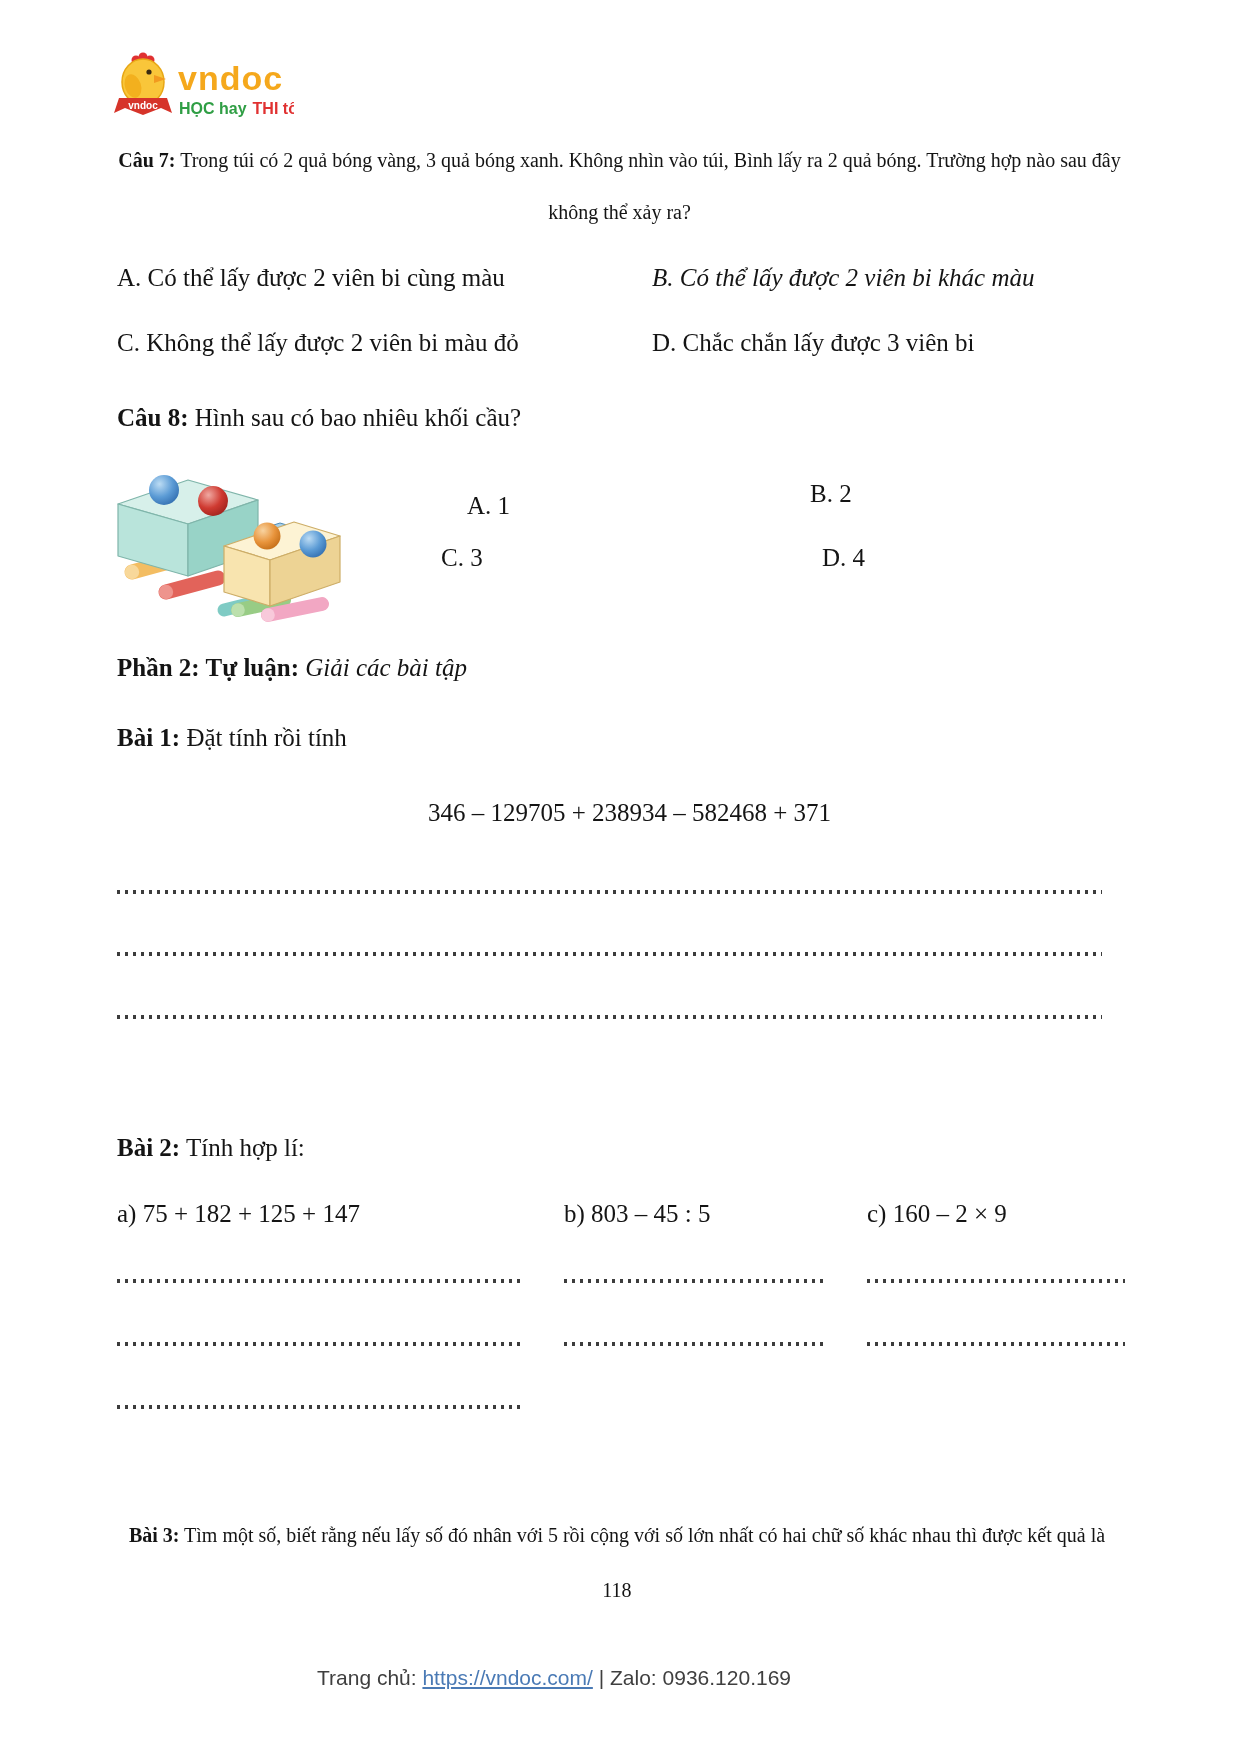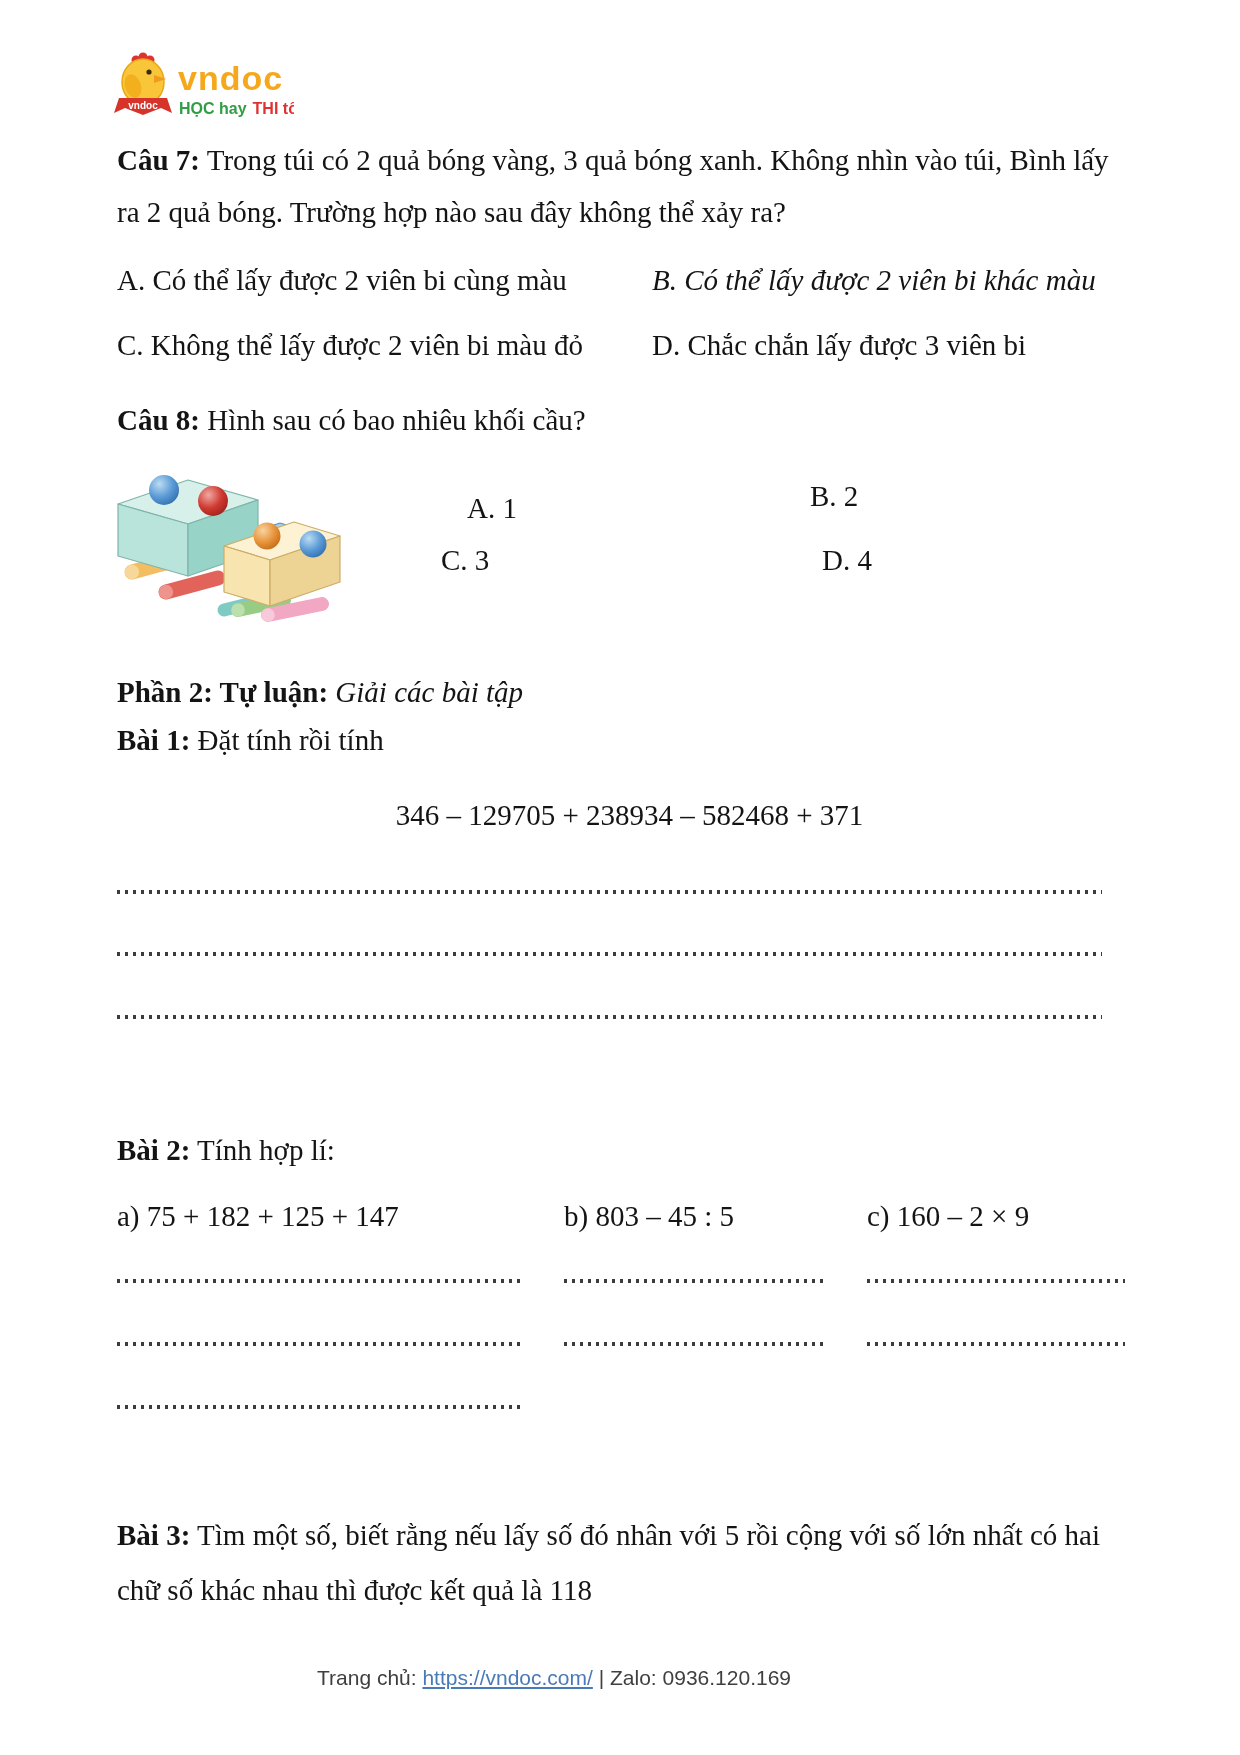--- a/index.html
+++ b/index.html
@@ -1,21 +1,21 @@
 <!DOCTYPE html>
 <html><head>
 <meta charset="utf-8">
 <style>
   * { margin:0; padding:0; box-sizing:border-box; }
   html,body { background:#ffffff; }
   body { font-family:"Liberation Serif", serif; color:#141414; }
   .page { position:relative; width:1240px; height:1755px; background:#ffffff; overflow:hidden; }
   .abs { position:absolute; }
-  .para { font-size:29px; line-height:52px; }
-  .txt  { font-size:29px; line-height:1.25; white-space:nowrap; }
+  .para { font-size:20px; line-height:52px;text-align:center; }
+  .txt  { font-size:25px; line-height:1.25; white-space:nowrap; }
   .italic { font-style:italic; }
   .dotline { height:4px; background-image:repeating-linear-gradient(to right,#3c3c3c 0 3px,transparent 3px 8px); }
   .footer { font-family:"Liberation Sans", sans-serif; font-size:21px; color:#3f3f3f; text-align:center; width:1108px; }
   .footer a { color:#4a7ab5; text-decoration:underline; }
   .brandtext { font-family:"Liberation Sans", sans-serif; font-weight:bold; }
 </style>
 </head>
 <body>
 
 <div class="page">
@@ -141,21 +141,21 @@
   </div>
   <div class="abs txt" style="left:441px; top:542px;">
     <span>C.</span>
     <span>3</span>
   </div>
   <div class="abs txt" style="left:822px; top:542px;">
     <span>D.</span>
     <span>4</span>
   </div>
 
-  <div class="abs txt" style="left:117px; top:674px;">
+  <div class="abs txt" style="left:117px; top:652px;">
     <b>Phần 2: Tự luận:</b>
     <span class="italic">Giải các bài tập</span>
   </div>
 
   <div class="abs txt" style="left:117px; top:722px;">
     <b>Bài 1:</b>
     <span>Đặt tính rồi tính</span>
   </div>
 
   <div class="abs" style="left:185px; top:797px; width:889px; display:flex; justify-content:center;">

